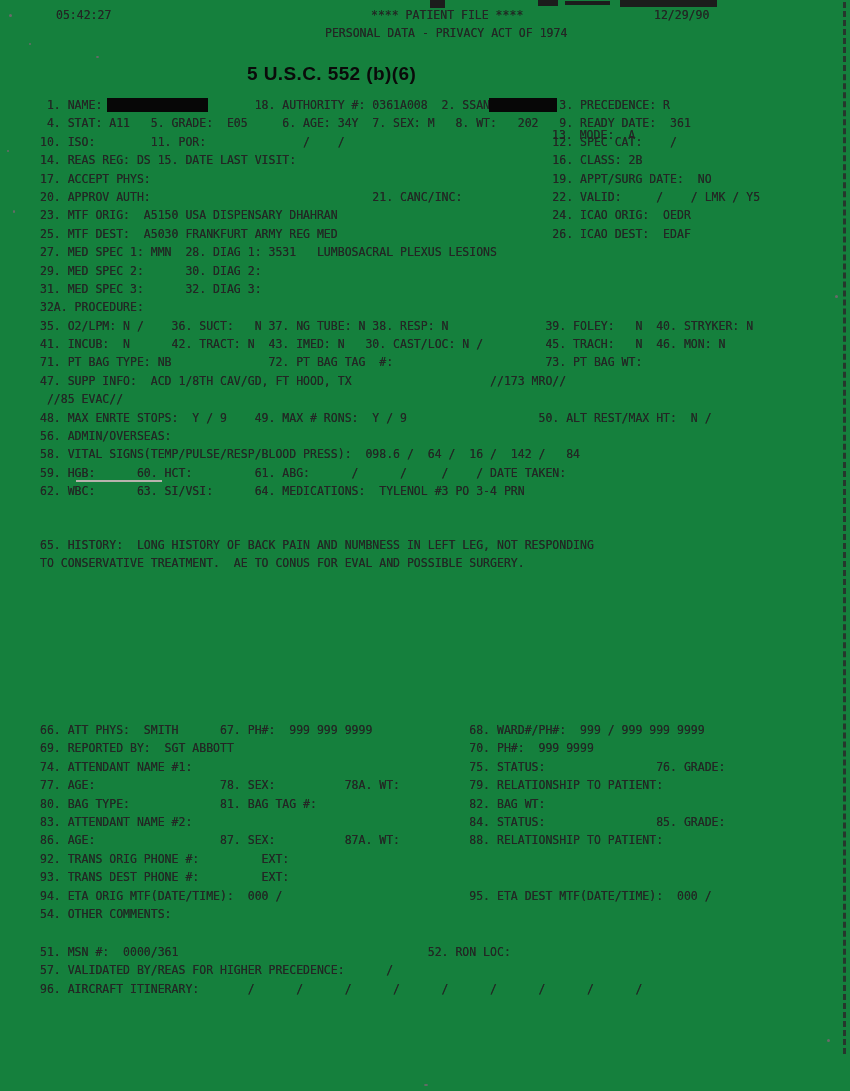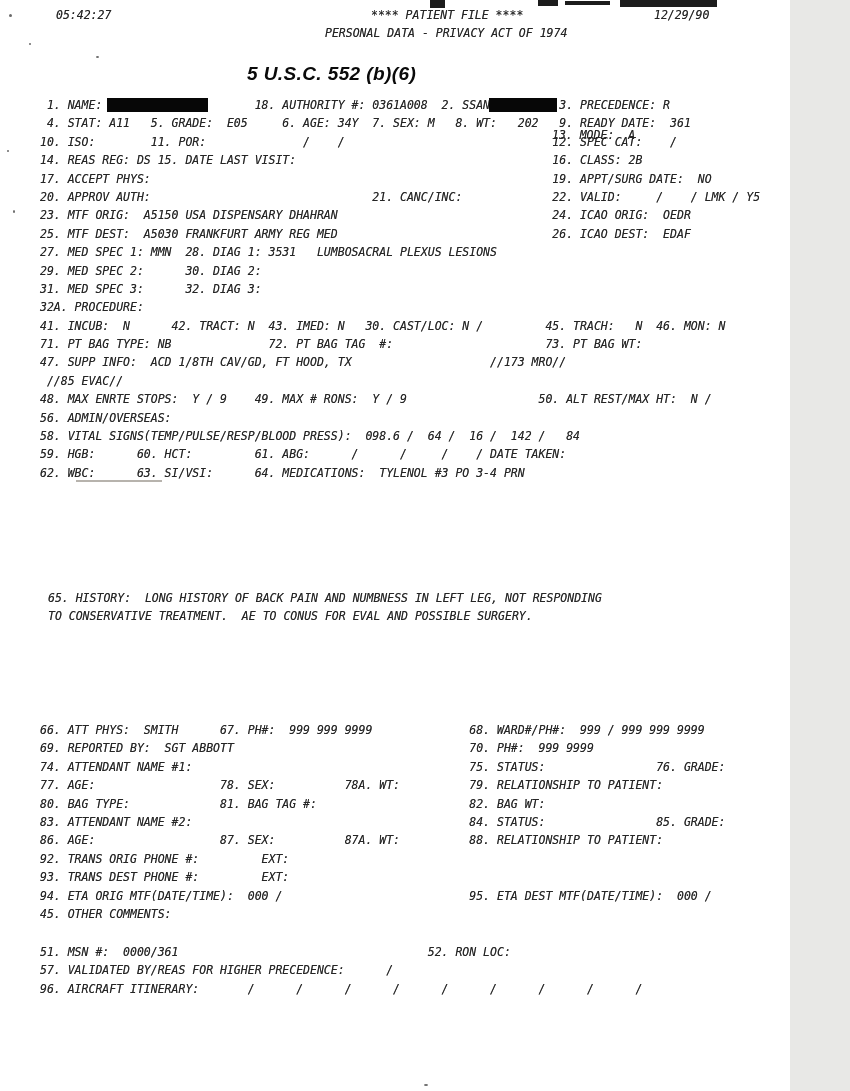--- a/index.html
+++ b/index.html
@@ -1,19 +1,19 @@
 <!DOCTYPE html>
 <html><head>
 <meta charset="utf-8">
 <style>
   html,body{margin:0;padding:0;background:#e8e8e6;}
   .page{
-    position:relative;width:790px;height:1091px;background:#ffffff;
+    position:relative;width:850px;height:1091px;background:#15803d;
     font-family:"DejaVu Sans Mono", monospace;font-size:11.5px;color:#252525;
-    overflow:hidden;text-shadow:0 0 0.5px rgba(20,20,20,0.55);font-style:italic;
+    overflow:hidden;text-shadow:0 0 0.5px rgba(20,20,20,0.55);
   }
   .abs{position:absolute;white-space:pre;}
   .line{white-space:pre;height:18.4px;line-height:18.4px;}
   .block{position:absolute;left:40px;}
   .stamp{
     position:absolute;left:247px;top:63px;
     font-family:"Liberation Sans", sans-serif;font-weight:700;font-size:19px;
     color:#0a0a0a;letter-spacing:0.4px;text-shadow:none;
   }
   .redaction{position:absolute;background:#070707;}
@@ -47,48 +47,49 @@
     <div class="line">10. ISO:        11. POR:              /    /                              12. SPEC CAT:    /</div>
     <div class="line">14. REAS REG: DS 15. DATE LAST VISIT:                                     16. CLASS: 2B</div>
     <div class="line">17. ACCEPT PHYS:                                                          19. APPT/SURG DATE:  NO</div>
     <div class="line">20. APPROV AUTH:                                21. CANC/INC:             22. VALID:     /    / LMK / Y5</div>
     <div class="line">23. MTF ORIG:  A5150 USA DISPENSARY DHAHRAN                               24. ICAO ORIG:  OEDR</div>
     <div class="line">25. MTF DEST:  A5030 FRANKFURT ARMY REG MED                               26. ICAO DEST:  EDAF</div>
     <div class="line">27. MED SPEC 1: MMN  28. DIAG 1: 3531   LUMBOSACRAL PLEXUS LESIONS</div>
     <div class="line">29. MED SPEC 2:      30. DIAG 2:</div>
     <div class="line">31. MED SPEC 3:      32. DIAG 3:</div>
     <div class="line">32A. PROCEDURE:</div>
+    <div class="line">35. O2/LPM: N /    36. SUCT:   N 37. NG TUBE: N 38. RESP: N              39. FOLEY:   N  40. STRYKER: N</div>
     <div class="line">41. INCUB:  N      42. TRACT: N  43. IMED: N   30. CAST/LOC: N /         45. TRACH:   N  46. MON: N</div>
     <div class="line">71. PT BAG TYPE: NB              72. PT BAG TAG  #:                      73. PT BAG WT:</div>
     <div class="line">47. SUPP INFO:  ACD 1/8TH CAV/GD, FT HOOD, TX                    //173 MRO//</div>
     <div class="line"> //85 EVAC//</div>
     <div class="line">48. MAX ENRTE STOPS:  Y / 9    49. MAX # RONS:  Y / 9                   50. ALT REST/MAX HT:  N /</div>
     <div class="line">56. ADMIN/OVERSEAS:</div>
     <div class="line">58. VITAL SIGNS(TEMP/PULSE/RESP/BLOOD PRESS):  098.6 /  64 /  16 /  142 /   84</div>
     <div class="line">59. HGB:      60. HCT:         61. ABG:      /      /     /    / DATE TAKEN:</div>
     <div class="line">62. WBC:      63. SI/VSI:      64. MEDICATIONS:  TYLENOL #3 PO 3-4 PRN</div>
   </div>
 
-  <div class="block" style="top:589px;margin-left:8px;">
+  <div class="block" style="top:536px;">
     <div class="line">65. HISTORY:  LONG HISTORY OF BACK PAIN AND NUMBNESS IN LEFT LEG, NOT RESPONDING</div>
     <div class="line">TO CONSERVATIVE TREATMENT.  AE TO CONUS FOR EVAL AND POSSIBLE SURGERY.</div>
   </div>
 
   <div class="block" style="top:721px;">
     <div class="line">66. ATT PHYS:  SMITH      67. PH#:  999 999 9999              68. WARD#/PH#:  999 / 999 999 9999</div>
     <div class="line">69. REPORTED BY:  SGT ABBOTT                                  70. PH#:  999 9999</div>
     <div class="line">74. ATTENDANT NAME #1:                                        75. STATUS:                76. GRADE:</div>
     <div class="line">77. AGE:                  78. SEX:          78A. WT:          79. RELATIONSHIP TO PATIENT:</div>
     <div class="line">80. BAG TYPE:             81. BAG TAG #:                      82. BAG WT:</div>
     <div class="line">83. ATTENDANT NAME #2:                                        84. STATUS:                85. GRADE:</div>
     <div class="line">86. AGE:                  87. SEX:          87A. WT:          88. RELATIONSHIP TO PATIENT:</div>
     <div class="line">92. TRANS ORIG PHONE #:         EXT:</div>
     <div class="line">93. TRANS DEST PHONE #:         EXT:</div>
     <div class="line">94. ETA ORIG MTF(DATE/TIME):  000 /                           95. ETA DEST MTF(DATE/TIME):  000 /</div>
-    <div class="line">45. OTHER COMMENTS:</div>
+    <div class="line">54. OTHER COMMENTS:</div>
   </div>
 
   <div class="block" style="top:943px;">
     <div class="line">51. MSN #:  0000/361                                    52. RON LOC:</div>
     <div class="line">57. VALIDATED BY/REAS FOR HIGHER PRECEDENCE:      /</div>
     <div class="line">96. AIRCRAFT ITINERARY:       /      /      /      /      /      /      /      /      /</div>
   </div>
 
   <div class="redaction" style="left:107px;top:98px;width:101px;height:14px;"></div>
   <div class="redaction" style="left:489px;top:98px;width:68px;height:14px;"></div>

